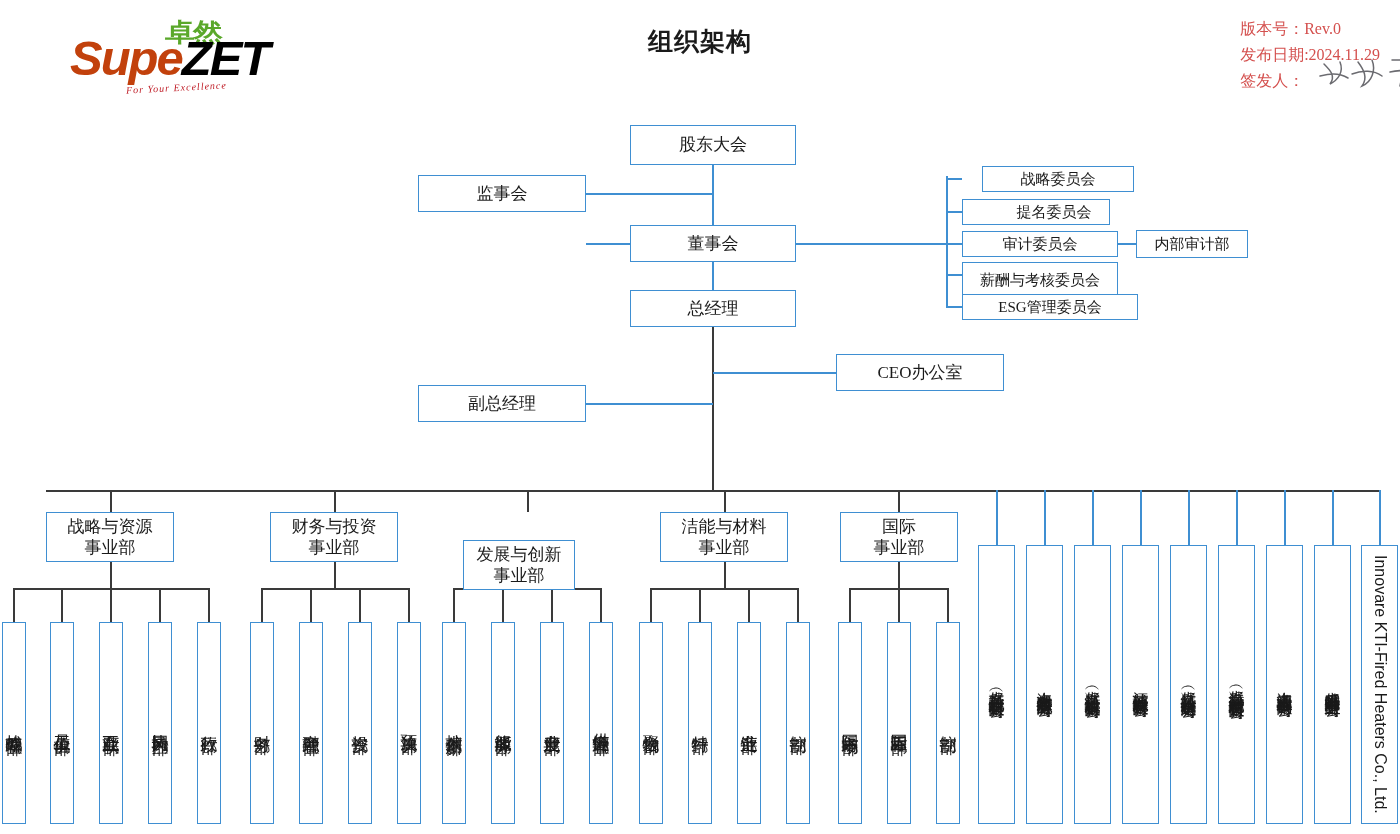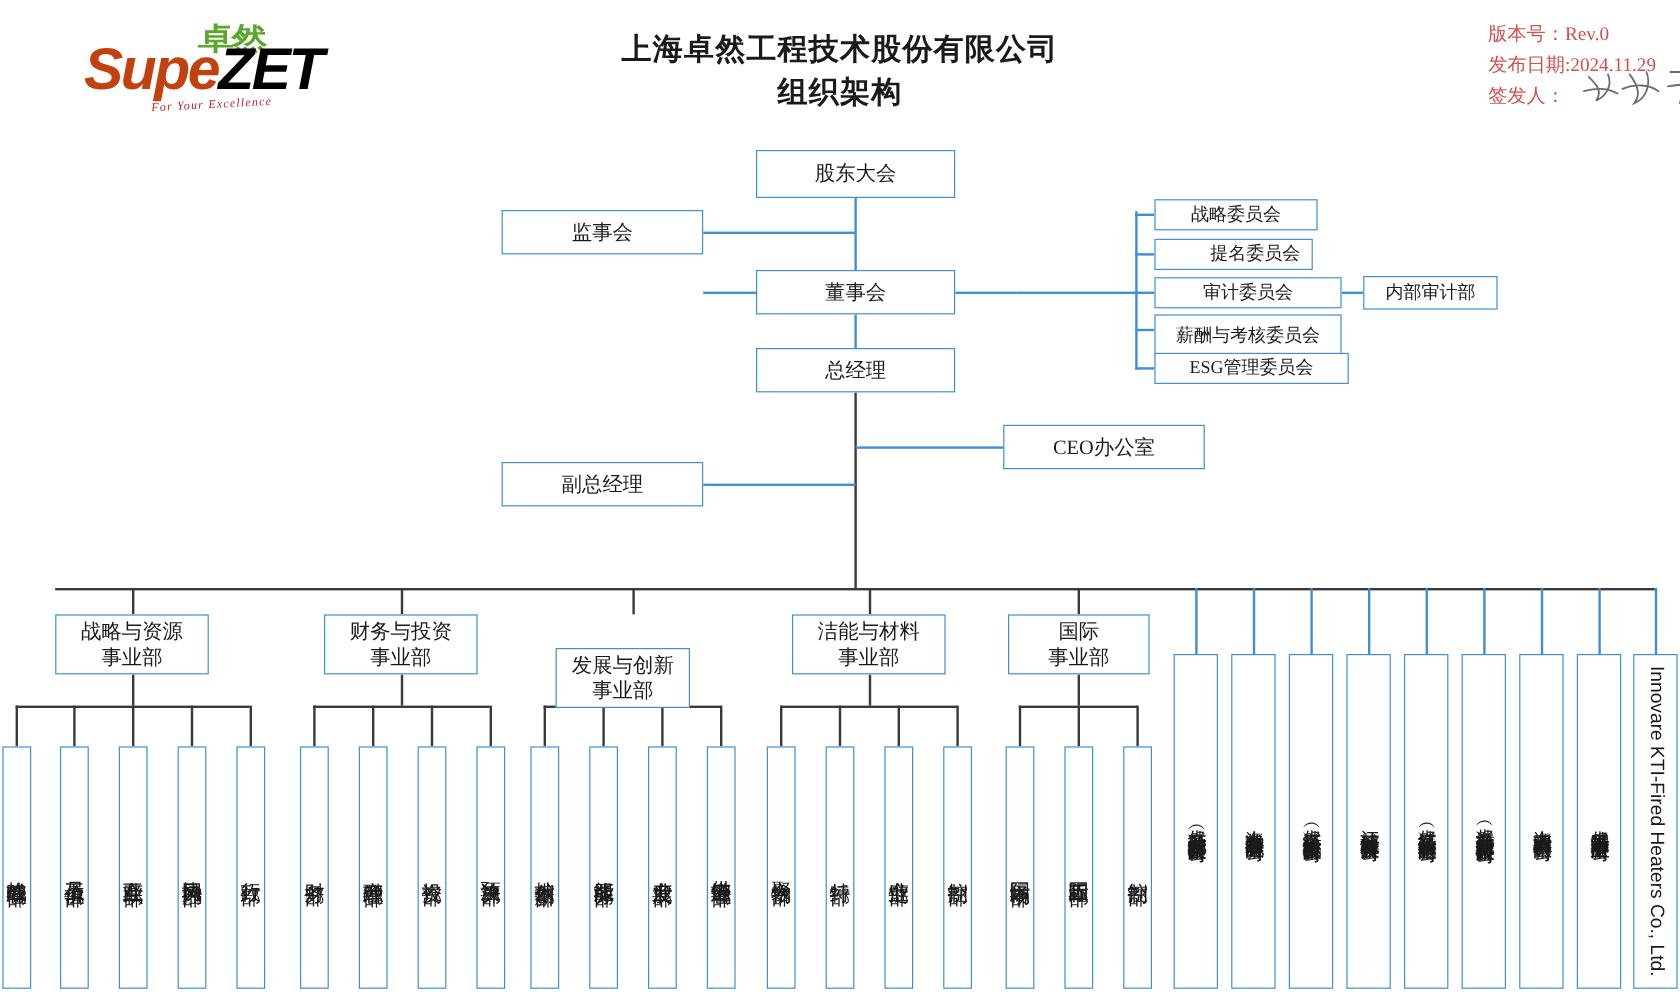--- a/index.html
+++ b/index.html
@@ -117,21 +117,20 @@
 
 <div id="canvas">
 
   <div id="logo">
     <div class="zhuoran">卓然</div>
     <div class="wordmark"><span class="g1">Supe</span><span class="r1">ZET</span></div>
     <div class="tagline">For Your Excellence</div>
   </div>
 
   <div id="doc-title">
-    <div class="l1">上海卓然工程技术股份有限公司</div>
     <div class="l2">组织架构</div>
   </div>
 
   <div id="meta">
     <div class="row"><span>版本号：</span><span>Rev.0</span></div>
     <div class="row"><span>发布日期:</span><span>2024.11.29</span></div>
     <div class="row"><span>签发人：</span>
       <svg id="sig" viewBox="0 0 110 34">
         <g fill="none" stroke="#6b6b70" stroke-width="1.5" stroke-linecap="round">
           <path d="M6 8 C12 14, 18 20, 12 28 C20 24, 26 16, 22 6"></path>
@@ -154,33 +153,33 @@
   <div class="ln h" style="left:586px; top:193px; width:127px;"></div>
 
   <div class="ln h" style="left:586px; top:243px; width:45px;"></div>
 
   <div class="box" style="left:630px; top:225px; width:166px; height:37px;">董事会</div>
 
   <div class="ln h" style="left:796px; top:243px; width:52px;"></div>
   <div class="ln v" style="left:946px; top:176px; height:132px;"></div>
   <div class="ln h" style="left:848px; top:243px; width:100px;"></div>
 
-  <div class="box small" style="left:962px; top:166px; width:136px; height:26px;">战略委员会</div>
+  <div class="box small" style="left:982px; top:166px; width:152px; height:26px;">战略委员会</div>
   <div class="ln h" style="left:946px; top:178px; width:16px;"></div>
 
-  <div class="box small" style="left:962px; top:199px; width:132px; height:26px;padding-left:36px;">提名委员会</div>
+  <div class="box small" style="left:962px; top:199px; width:148px; height:26px;padding-left:36px;">提名委员会</div>
   <div class="ln h" style="left:946px; top:211px; width:16px;"></div>
 
   <div class="box small" style="left:962px; top:231px; width:156px; height:26px;">审计委员会</div>
   <div class="ln h" style="left:946px; top:243px; width:16px;"></div>
 
   <div class="box small" style="left:962px; top:262px; width:156px; height:36px;">薪酬与考核委员会</div>
   <div class="ln h" style="left:946px; top:274px; width:16px;"></div>
 
-  <div class="box small" style="left:962px; top:294px; width:162px; height:26px;">ESG管理委员会</div>
+  <div class="box small" style="left:962px; top:294px; width:176px; height:26px;">ESG管理委员会</div>
   <div class="ln h" style="left:946px; top:306px; width:16px;"></div>
 
   <div class="ln h" style="left:1118px; top:243px; width:18px;"></div>
   <div class="box small" style="left:1136px; top:230px; width:112px; height:28px;">内部审计部</div>
 
   <div class="ln v" style="left:712px; top:262px; height:28px;"></div>
 
   <div class="box" style="left:630px; top:290px; width:166px; height:37px;">总经理</div>
 
   <div class="lnk v" style="left:712px; top:327px; height:164px;"></div>

